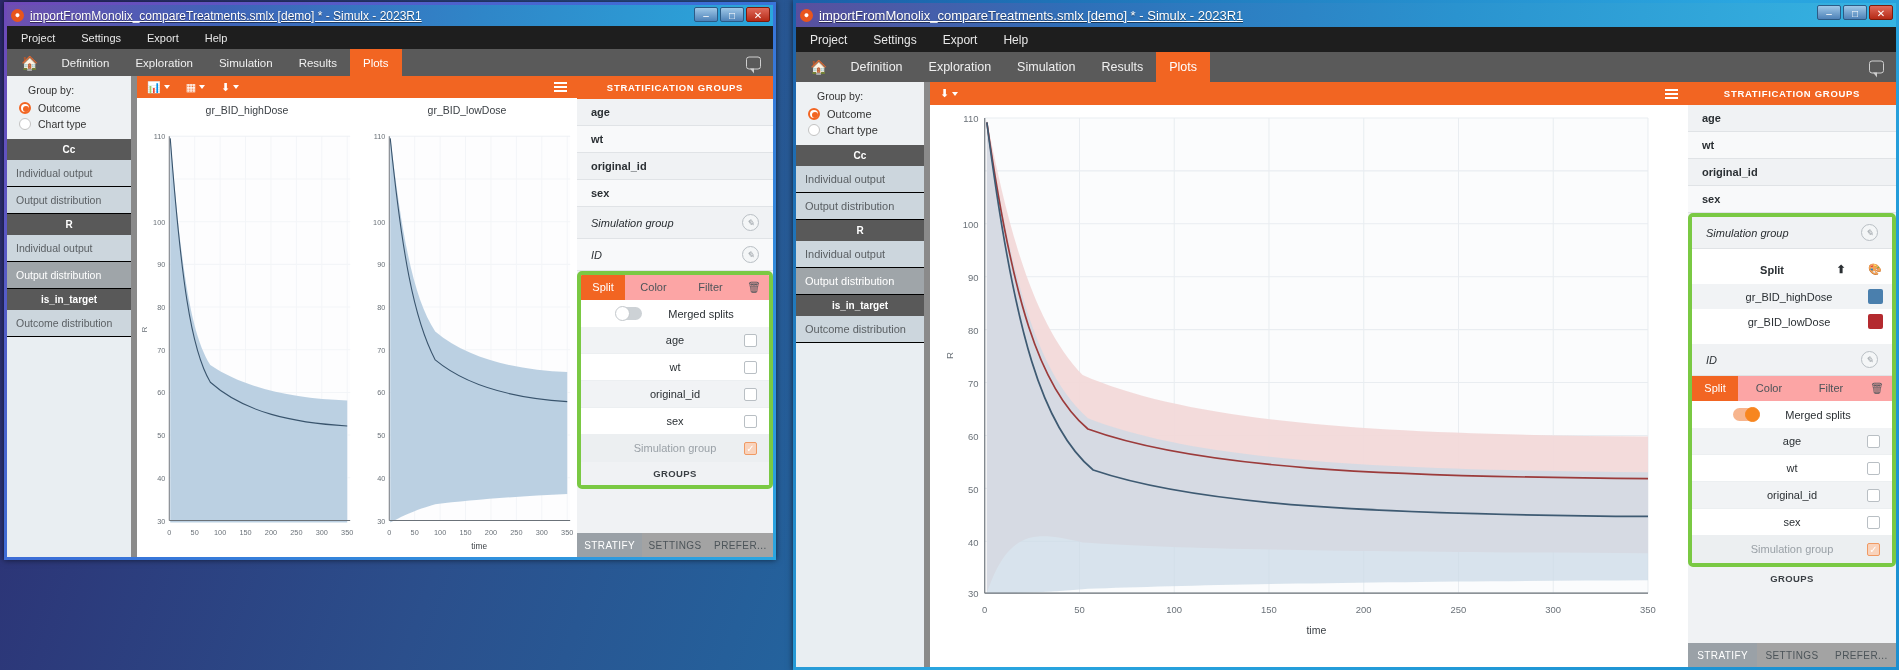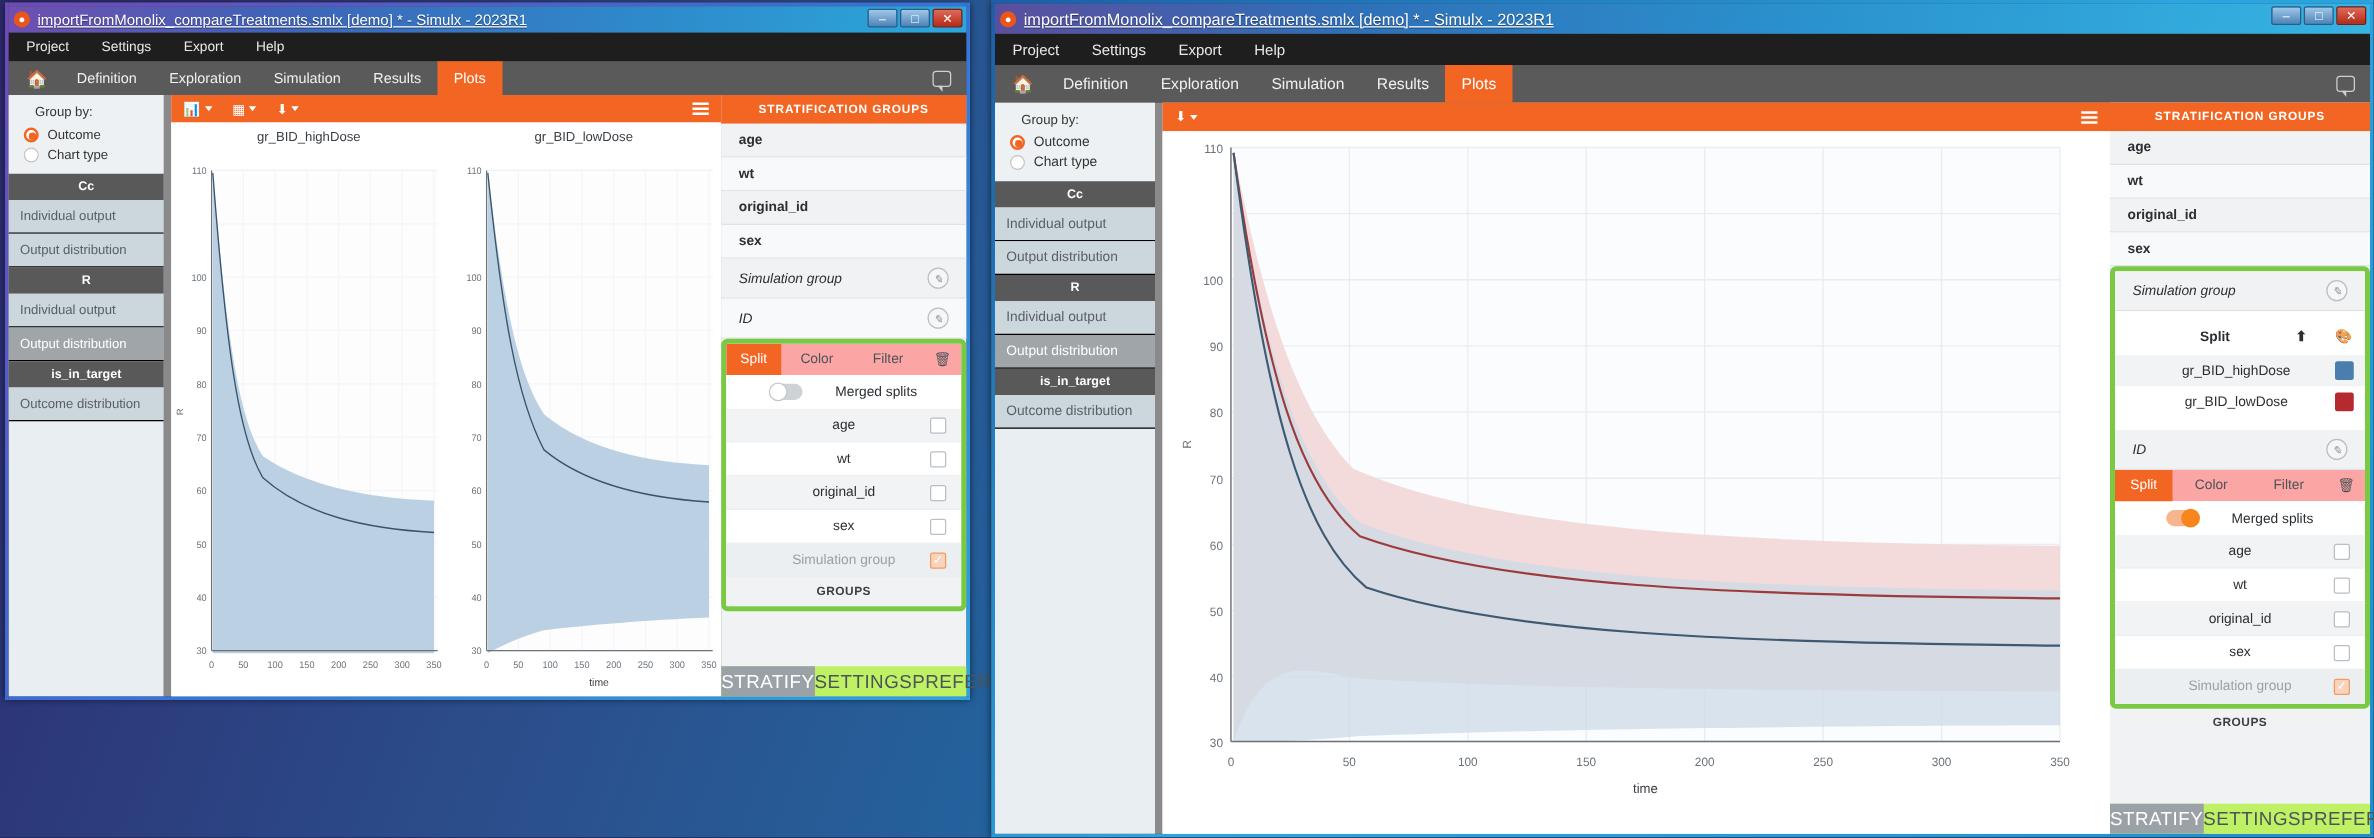--- a/index.html
+++ b/index.html
@@ -131,21 +131,21 @@
      color:#2a2f33; padding:6px 0 8px 0; }
   .gthead .n { flex:1; text-align:center; padding-left:28px; }
   .gthead .ic { width:34px; text-align:center; font-size:11px; }
   .grow { display:flex; align-items:center; font-size:11px; color:#2a2f33;
      padding:5px 0; }
   .grow.alt { background:#f1f3f5; }
   .grow .n { flex:1; text-align:center; padding-left:28px; }
   .grow .sw { width:34px; display:flex; justify-content:center; }
   .sq { width:15px; height:15px; border-radius:2px; }
 
-  .bottabs { display:flex; height:24px; background:#bef264; font-size:15px;
+  .bottabs { display:flex; height:24px; background:#a3a3a3; font-size:10px;
      color:#4c5459; letter-spacing:.4px; }
   .bottabs div { flex:1; display:flex; align-items:center; justify-content:center; }
   .bottabs .act { background:#9aa1a7; color:#fff; }
 
   .scrollgut { width:6px; background:#8a8a8a; }
 </style>
 </head>
 <body>
 
 <div class="desktop">

